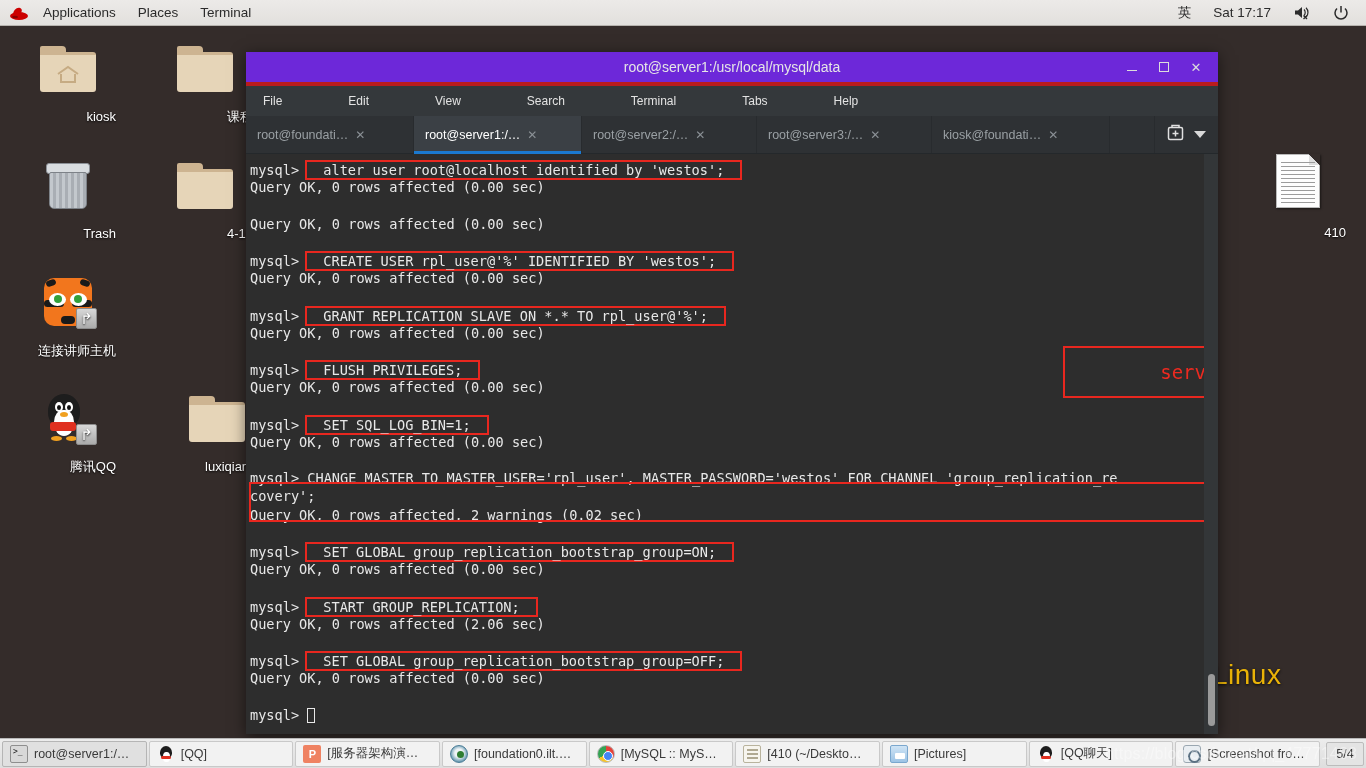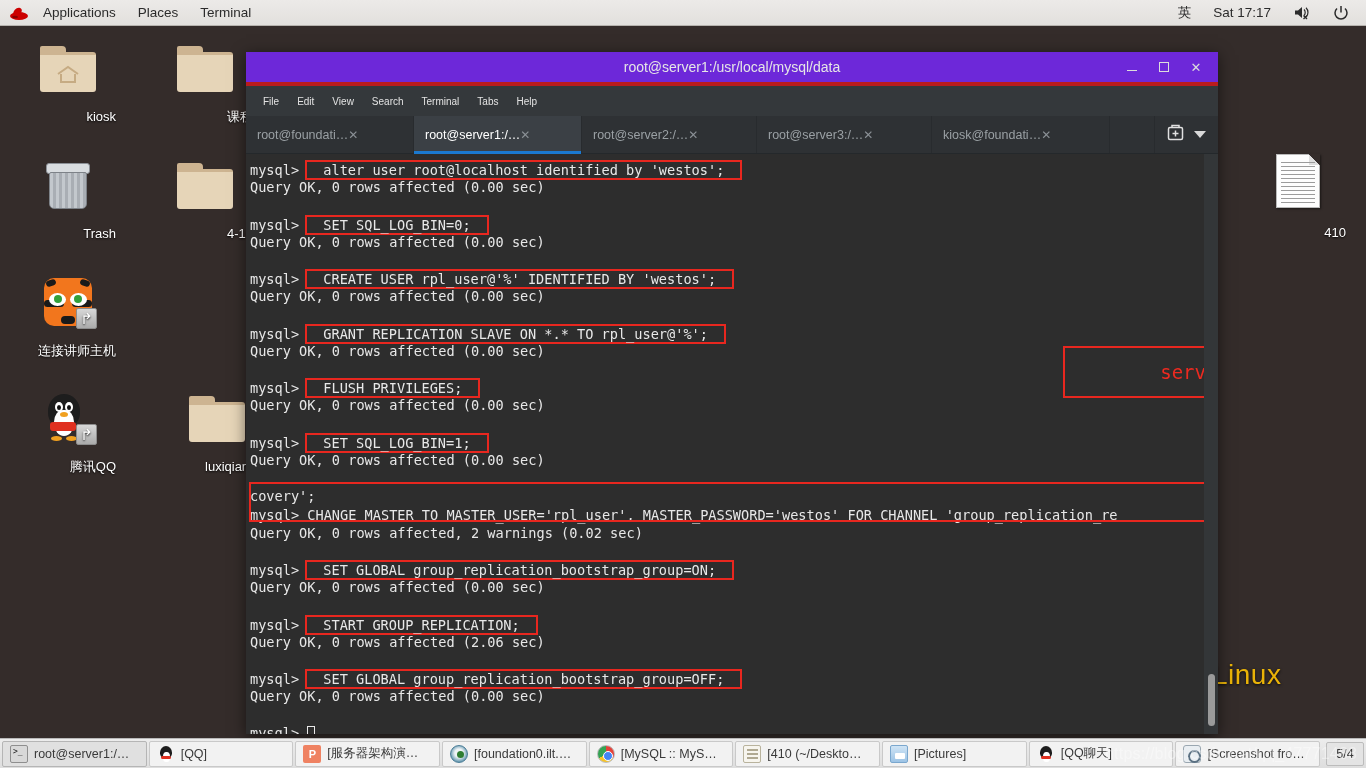--- a/index.html
+++ b/index.html
@@ -145,30 +145,30 @@
   }
   .wbtn {
     width: 32px; height: 28px; display: flex; align-items: center; justify-content: center;
     color: #dcdcdc; font-size: 13px;
   }
   .wbtn .mini { width: 10px; height: 1.5px; background: #dcdcdc; margin-top: 7px; }
   .wbtn .maxi { width: 10px; height: 10px; border: 1.5px solid #dcdcdc; }
 
   #menu-bar {
     height: 30px; background: #34383b; display: flex; align-items: center;
-    padding-left: 8px; font-size: 10px; color: #e3e3e3;
+    padding-left: 8px; font-size: 12px; color: #e3e3e3; gap: 48px;
   }
   #menu-bar .m { padding: 0 9px; height: 30px; display: flex; align-items: center; }
 
   #tab-bar {
     height: 38px; background: #2e3134; display: flex; align-items: stretch;
     border-bottom: 1px solid #24282b;
   }
   .tab {
-    display: flex; align-items: center; padding: 0 11px;
+    display: flex; align-items: center; gap: 7px; padding: 0 11px;
     font-size: 12.5px; color: #9aa0a4; position: relative; min-width: 0;
     border-right: 1px solid #282b2e;
   }
   .tab.active { background: #3b4045; color: #ffffff; }
   .tab.active::after {
     content: ""; position: absolute; left: 0; right: 0; bottom: -1px;
     height: 3px; background: #1b79d0;
   }
   .tab .tlabel { white-space: nowrap; overflow: hidden; text-overflow: ellipsis; }
   .tab .tclose { color: #8b9196; font-size: 12px; }
@@ -526,42 +526,41 @@
     </div>
   </div>
 
   <div id="term-body">
     <div id="term-lines">
 
       <div class="tline"><span>mysql&gt; </span><span class="cmdbox">alter user root@localhost identified by 'westos';</span></div>
       <div class="tline">Query OK, 0 rows affected (0.00 sec)</div>
       <div class="tline blank"></div>
 
-      <div class="tline"><span>mysql&gt; </span><span class="cmdbox">SET SQL_LOG_BIN=0;</span></div>
       <div class="tline">Query OK, 0 rows affected (0.00 sec)</div>
       <div class="tline blank"></div>
 
       <div class="tline"><span>mysql&gt; </span><span class="cmdbox">CREATE USER rpl_user@'%' IDENTIFIED BY 'westos';</span></div>
       <div class="tline">Query OK, 0 rows affected (0.00 sec)</div>
       <div class="tline blank"></div>
 
       <div class="tline"><span>mysql&gt; </span><span class="cmdbox">GRANT REPLICATION SLAVE ON *.* TO rpl_user@'%';</span></div>
       <div class="tline">Query OK, 0 rows affected (0.00 sec)</div>
       <div class="tline blank"></div>
 
       <div class="tline"><span>mysql&gt; </span><span class="cmdbox">FLUSH PRIVILEGES;</span></div>
       <div class="tline">Query OK, 0 rows affected (0.00 sec)</div>
       <div class="tline blank"></div>
 
       <div class="tline"><span>mysql&gt; </span><span class="cmdbox">SET SQL_LOG_BIN=1;</span></div>
       <div class="tline">Query OK, 0 rows affected (0.00 sec)</div>
       <div class="tline blank"></div>
 
+      <div class="tline">mysql&gt; CHANGE MASTER TO MASTER_USER='rpl_user', MASTER_PASSWORD='westos' FOR CHANNEL 'group_replication_re</div>
       <div class="tline">covery';</div>
-      <div class="tline">mysql&gt; CHANGE MASTER TO MASTER_USER='rpl_user', MASTER_PASSWORD='westos' FOR CHANNEL 'group_replication_re</div>
       <div class="tline">Query OK, 0 rows affected, 2 warnings (0.02 sec)</div>
       <div class="tline blank"></div>
 
       <div class="tline"><span>mysql&gt; </span><span class="cmdbox">SET GLOBAL group_replication_bootstrap_group=ON;</span></div>
       <div class="tline">Query OK, 0 rows affected (0.00 sec)</div>
       <div class="tline blank"></div>
 
       <div class="tline"><span>mysql&gt; </span><span class="cmdbox">START GROUP_REPLICATION;</span></div>
       <div class="tline">Query OK, 0 rows affected (2.06 sec)</div>
       <div class="tline blank"></div>

